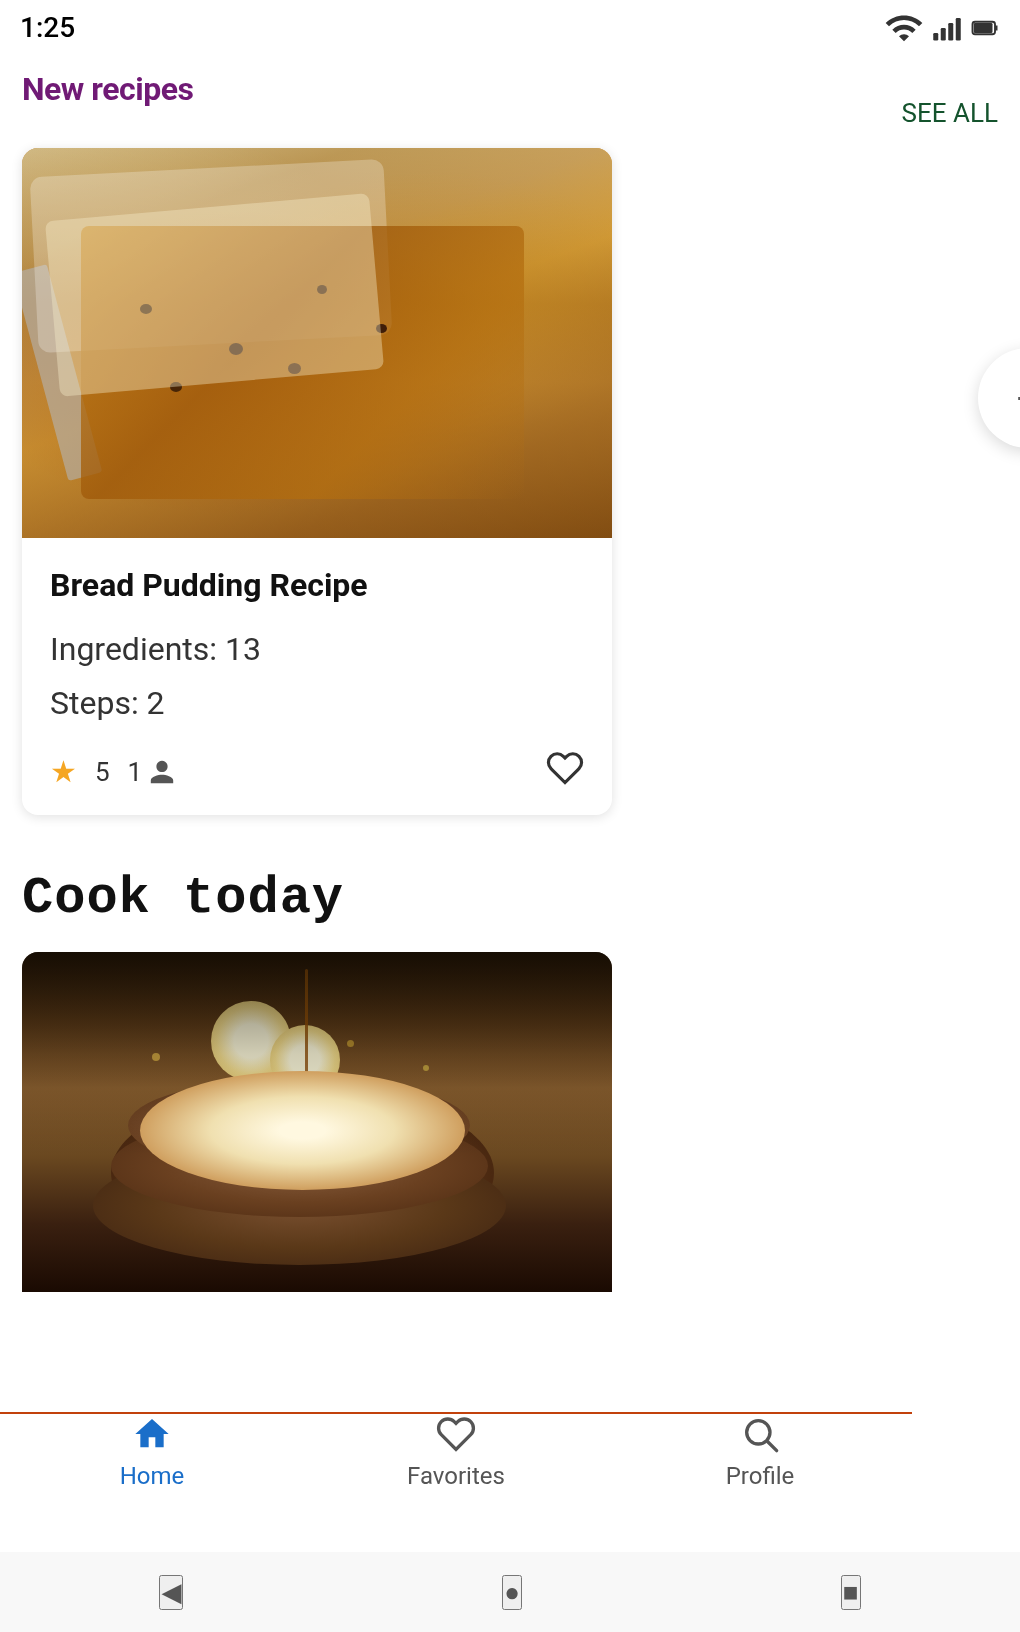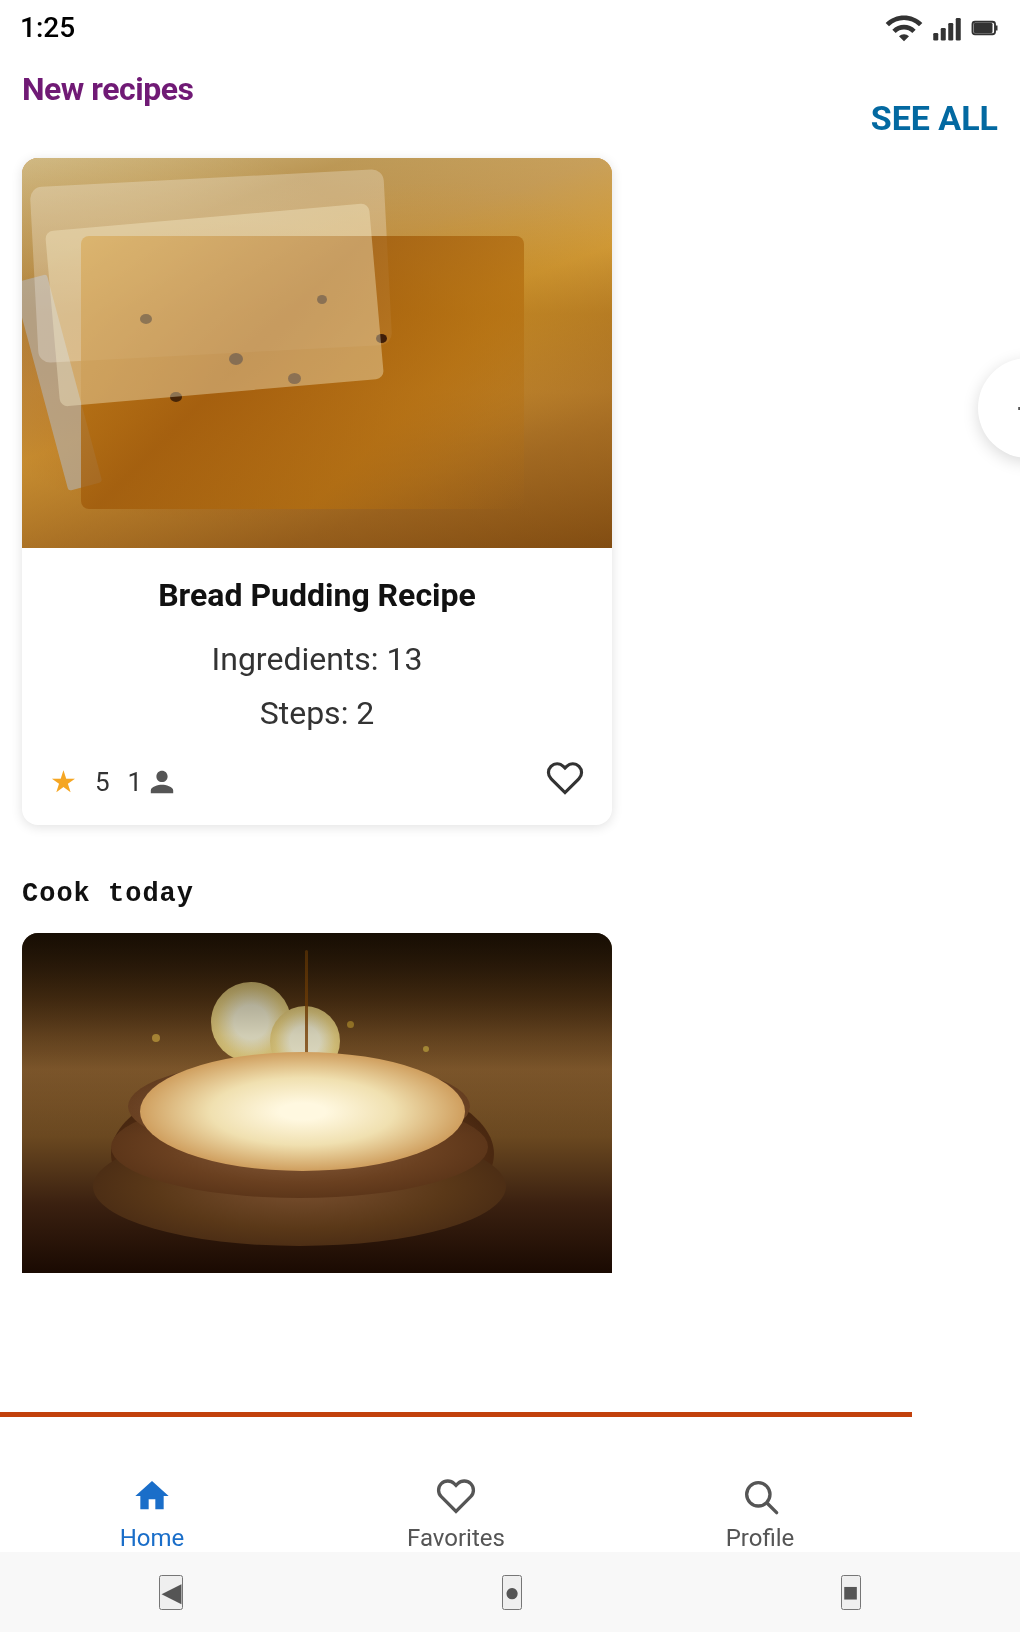--- a/index.html
+++ b/index.html
@@ -46,23 +46,23 @@
       align-items: center;
       margin-bottom: 20px;
     }
     .section-title {
       font-size: 32px;
       font-weight: 700;
       color: #701a75;
       letter-spacing: -0.5px;
     }
     .see-all-link {
-      font-size: 34px;
-      color: #0369a1;
-      font-weight: 700;
+      font-size: 26px;
+      color: #14532d;
+      font-weight: 400;
       cursor: pointer;
       text-decoration: none;
     }
 
     
     .recipe-card {
       background: #fff;
       border-radius: 16px;
       box-shadow: 0 2px 12px rgba(0,0,0,0.12);
       overflow: hidden;
@@ -99,21 +99,20 @@
       content: '';
       position: absolute;
       top: 15%; left: 5%; width: 55%; height: 45%;
       background: rgba(245,235,200,0.4);
       border-radius: 8px;
       transform: rotate(-5deg);
     }
 
     .recipe-card-info {
       padding: 28px 28px 20px 28px;
-      text-align: center;
     }
     .recipe-card-title {
       font-size: 32px;
       font-weight: 700;
       color: #111;
       margin-bottom: 18px;
     }
     .recipe-card-meta {
       font-size: 32px;
       color: #333;
@@ -176,21 +175,21 @@
       position: relative;
       display: inline-block;
       width: 100%;
     }
 
     
     .cook-today-section {
       margin-top: 10px;
     }
     .cook-today-title {
-      font-size: 27px;
+      font-size: 52px;
       font-weight: 700;
       color: #111;
       margin-bottom: 24px;
       font-family: 'Courier New', monospace;
       letter-spacing: 1px;
     }
 
     .cook-today-image {
       width: 590px;
       height: 340px;
@@ -222,23 +221,23 @@
     }
 
     
     .bottom-nav {
       position: fixed;
       bottom: 80px;
       left: 0;
       width: 912px;
       height: 140px;
       background: #fff;
-      border-top: 5px solid #c2410c;
-      display: flex;
-      align-items: flex-end;
+      border-top: 2px solid #c2410c;
+      display: flex;
+      align-items: flex-start;
       justify-content: space-around;
       z-index: 100;
     }
     .nav-item {
       display: flex;
       flex-direction: column;
       align-items: center;
       gap: 8px;
       cursor: pointer;
       flex: 1;

